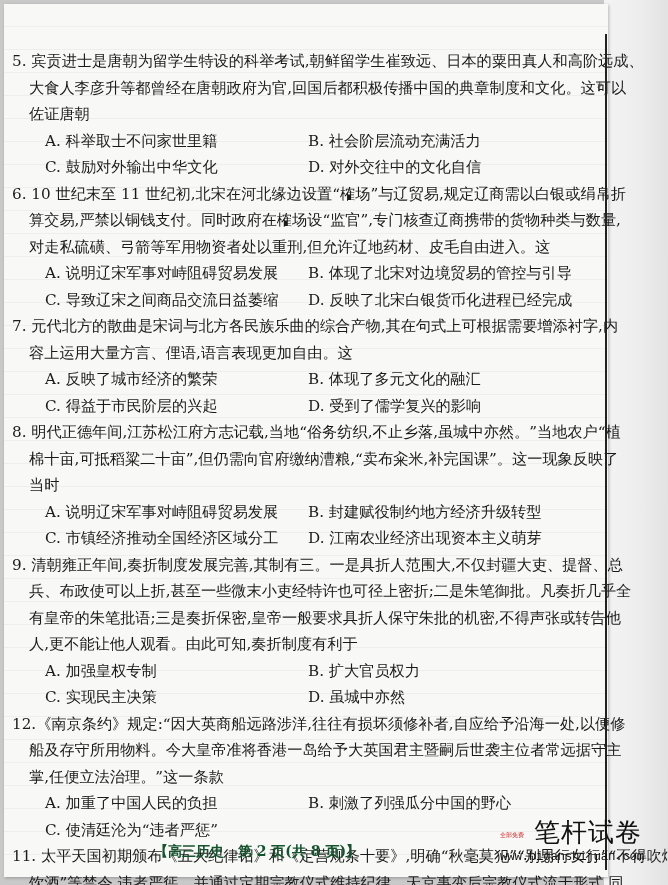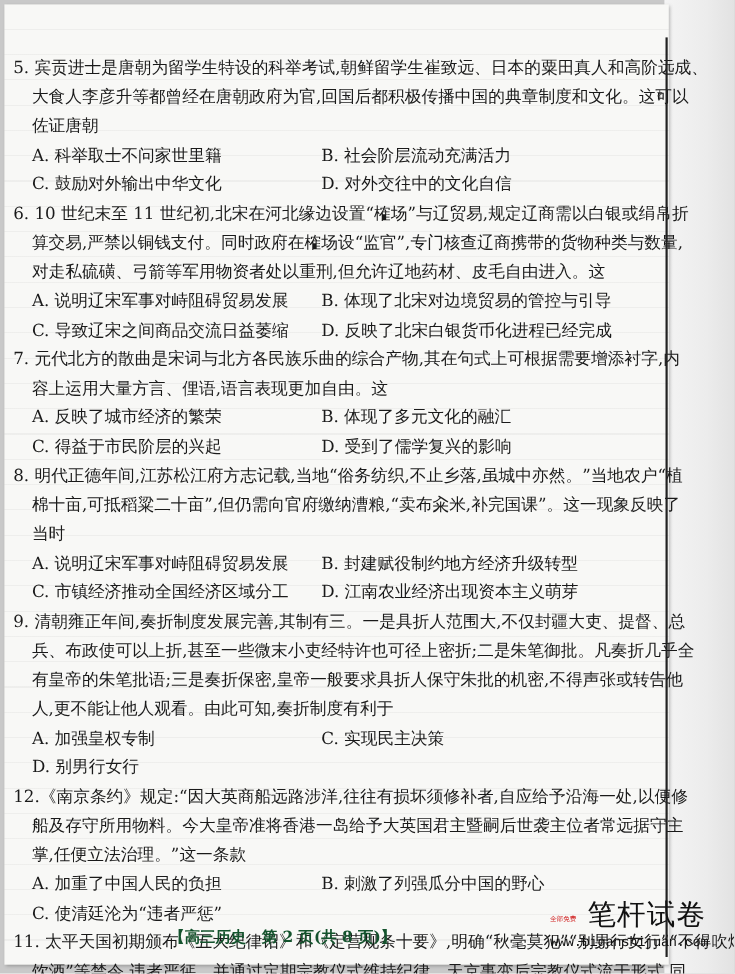--- a/index.html
+++ b/index.html
@@ -64,20 +64,21 @@
     .indent {
       padding-left: 17px;
     }
     .options {
       display: grid;
       grid-template-columns: 263px 263px;
       padding-left: 17px;
     }
     .opt {
       white-space: nowrap;
+      margin-left: 16px;
     }
     .footer {
       position: absolute;
       left: 0; top: 839px;
       width: 536px;
       text-align: center;
       font-size: 14px;
       font-weight: bold;
       color: #14532d;
       padding-left: 0;
@@ -171,22 +172,23 @@
       </div>
     </div>
 
     <div class="q">
       <div class="q-line">9. 清朝雍正年间,奏折制度发展完善,其制有三。一是具折人范围大,不仅封疆大吏、提督、总</div>
       <div class="q-line indent">兵、布政使可以上折,甚至一些微末小吏经特许也可径上密折;二是朱笔御批。凡奏折几乎全</div>
       <div class="q-line indent">有皇帝的朱笔批语;三是奏折保密,皇帝一般要求具折人保守朱批的机密,不得声张或转告他</div>
       <div class="q-line indent">人,更不能让他人观看。由此可知,奏折制度有利于</div>
       <div class="options">
         <div class="opt">A. 加强皇权专制</div>
+        <div class="opt">B. 扩大官员权力</div>
         <div class="opt">C. 实现民主决策</div>
-        <div class="opt">D. 别男行女行</div>
+        <div class="opt">D. 虽城中亦然</div>
       </div>
     </div>
 
     <div class="q">
       <div class="q-line">12.《南京条约》规定:“因大英商船远路涉洋,往往有损坏须修补者,自应给予沿海一处,以便修</div>
       <div class="q-line indent">船及存守所用物料。今大皇帝准将香港一岛给予大英国君主暨嗣后世袭主位者常远据守主</div>
       <div class="q-line indent">掌,任便立法治理。”这一条款</div>
       <div class="options">
         <div class="opt">A. 加重了中国人民的负担</div>
         <div class="opt">B. 刺激了列强瓜分中国的野心</div>

